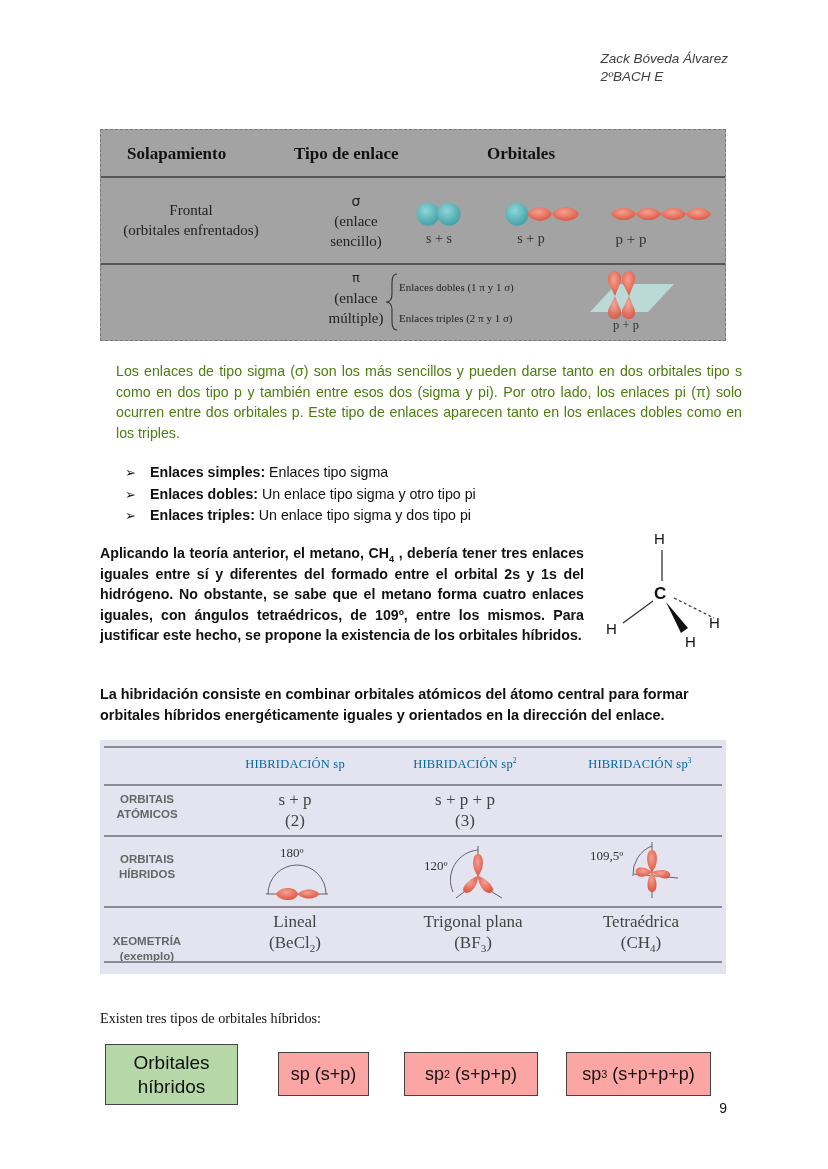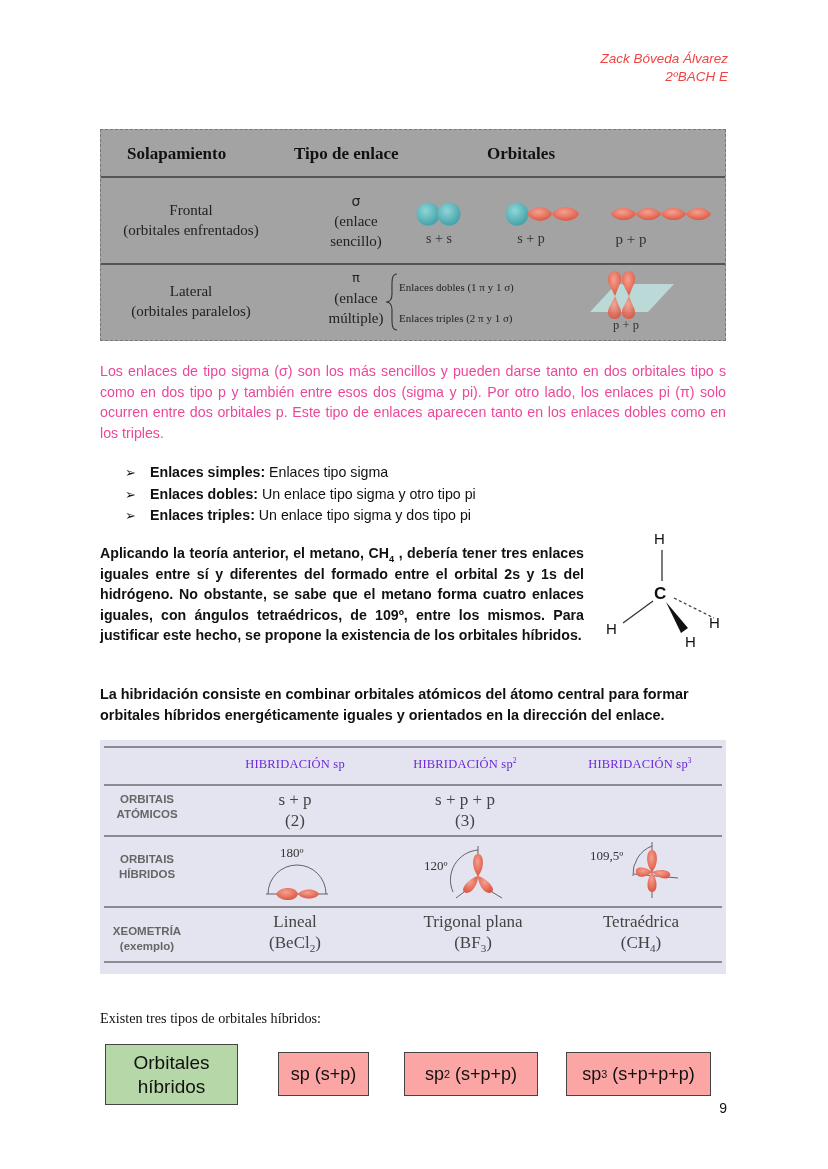--- a/index.html
+++ b/index.html
@@ -1,41 +1,41 @@
 <!DOCTYPE html>
 <html><head>
 <meta charset="utf-8">
 <style>
   html, body { margin: 0; padding: 0; background: #ffffff; }
   body { width: 828px; height: 1169px; position: relative; overflow: hidden; font-family: "Liberation Sans", sans-serif; color: #111; }
   .abs { position: absolute; }
 
   
-  .header { right: 100px; top: 50px; text-align: right; font-style: italic; font-size: 13.5px; line-height: 18px; color: #ef4444; }
+  .header { right: 100px; top: 50px; font-style: italic; font-size: 13.5px; line-height: 18px; color: #404040; }
 
   
   .bond-table { left: 100px; top: 129px; width: 626px; height: 212px; border: 1.5px dashed #777; background: #a3a3a3; box-sizing: border-box; font-family: "Liberation Serif", serif; }
   .bt-head { position: absolute; top: 14px; font-weight: bold; font-size: 17px; color: #111; }
   .bt-line { position: absolute; left: 0; right: 0; height: 1.5px; background: #555; }
   .bt-cell { position: absolute; text-align: center; font-size: 15px; line-height: 20px; color: #222; }
   .bt-small { position: absolute; font-size: 11px; color: #222; white-space: nowrap; }
   .orb-label { position: absolute; font-size: 14px; color: #333; text-align: center; }
 
   
-  .para { left: 100px; width: 626px; font-size: 14.2px; line-height: 20.5px; text-align: justify; color: #ec4899; }
+  .para { left: 116px; width: 626px; font-size: 14.2px; line-height: 20.5px; text-align: justify; color: #4d7c0f; }
   .bullets { left: 125px; top: 462px; font-size: 14.2px; line-height: 20.5px; }
   .bullet { display: flex; align-items: baseline; }
   .bullet .arrow { width: 25px; font-size: 13px; }
   .bold-para { left: 100px; top: 684px; width: 640px; font-weight: bold; font-size: 14.4px; line-height: 20.5px; }
   .para2 { left: 100px; top: 543px; width: 484px; font-size: 14.2px; line-height: 20.5px; text-align: justify; font-weight: bold; }
 
   
   .hyb-table { left: 100px; top: 740px; width: 626px; height: 234px; background: #e4e3f0; font-family: "Liberation Serif", serif; }
   .hy-line { position: absolute; left: 4px; right: 4px; height: 2px; background: #8a8a94; }
-  .hy-head { position: absolute; top: 17px; font-size: 12.5px; color: #6d28d9; text-align: center; letter-spacing: 0.2px; }
+  .hy-head { position: absolute; top: 17px; font-size: 12.5px; color: #0369a1; text-align: center; letter-spacing: 0.2px; }
   .hy-rowlabel { position: absolute; left: 0; width: 94px; text-align: center; font-family: "Liberation Sans", sans-serif; font-weight: bold; font-size: 11.5px; color: #666; line-height: 15px; }
   .hy-val { position: absolute; text-align: center; font-size: 17px; line-height: 21px; color: #444; }
   .hy-angle { position: absolute; font-size: 13px; color: #333; }
 
   
   .bottom-text { left: 100px; top: 1010px; font-size: 14.2px; font-family: Liberation Serif, serif; }
   .box { position: absolute; border: 1.5px solid #444; box-sizing: border-box; display: flex; align-items: center; justify-content: center; font-size: 18px; color: #111; background: #fca5a5; }
   .box.green { background: #b6d7a8; text-align: center; line-height: 24px; font-size: 19px; }
   .page-num { right: 101px; top: 1100px; font-size: 14px; }
   sup { font-size: 0.6em; vertical-align: super; line-height: 0; }
@@ -90,24 +90,20 @@
       <path d="M250 14 C255 6,270 6,275 14 C270 22,255 22,250 14Z" fill="url(#gp)"></path>
       <path d="M275 14 C280 6,295 6,300 14 C295 22,280 22,275 14Z" fill="url(#gp)"></path>
     </g>
   </svg>
   <div class="orb-label" style="left:318px;top:101px;width:40px">s + s</div>
   <div class="orb-label" style="left:410px;top:101px;width:40px">s + p</div>
   <div class="orb-label" style="left:505px;top:101px;width:50px;font-size:15px">p + p</div>
 
   <div class="bt-line" style="top:133px"></div>
 
-  <div class="bt-cell" style="left:0;width:180px;top:151px">
-    <div>Lateral</div>
-    <div>(orbitales paralelos)</div>
-  </div>
   <div class="bt-cell" style="left:220px;width:70px;top:138px">
     <div style="font-family:'DejaVu Sans',sans-serif;font-size:13px">π</div>
     <div>(enlace</div>
     <div>múltiple)</div>
   </div>
   <svg class="abs" style="left:284px;top:142px" width="14" height="60">
     <path d="M12 2 C6 2,7 10,7 22 C7 28,4 30,1 30 C4 30,7 32,7 38 C7 50,6 58,12 58" fill="none" stroke="#333" stroke-width="1.1"></path>
   </svg>
   <div class="bt-small" style="left:298px;top:151px">Enlaces dobles (1 π y 1 σ)</div>
   <div class="bt-small" style="left:298px;top:182px">Enlaces triples (2 π y 1 σ)</div>
@@ -204,21 +200,21 @@
       <line x1="552" y1="6" x2="552" y2="62" stroke="#555" stroke-width="0.9"></line>
       <line x1="534" y1="38" x2="578" y2="42" stroke="#555" stroke-width="0.9"></line>
       <path d="M552 36 C545 28,546 14,552 14 C558 14,559 28,552 36Z" fill="url(#gp)"></path>
       <path d="M552 36 C545 30,534 30,536 37 C538 44,548 40,552 36Z" fill="url(#gp)"></path>
       <path d="M552 36 C560 32,572 34,570 40 C566 46,556 40,552 36Z" fill="url(#gp)"></path>
       <path d="M552 36 C546 44,546 56,552 56 C558 56,558 44,552 36Z" fill="url(#gp)"></path>
     </g>
   </svg>
   <div class="hy-line" style="top:166px"></div>
 
-  <div class="hy-rowlabel" style="top:184px">
+  <div class="hy-rowlabel" style="top:194px">
     <div>XEOMETRÍA</div>
     <div class="normal" style="font-weight:bold">(exemplo)</div>
   </div>
   <div class="hy-val" style="left:140px;width:110px;top:171px">
     <div>Lineal</div>
     <div><span>(BeCl</span><sub>2</sub><span>)</span></div>
   </div>
   <div class="hy-val" style="left:308px;width:130px;top:171px">
     <div>Trigonal plana</div>
     <div><span>(BF</span><sub>3</sub><span>)</span></div>

